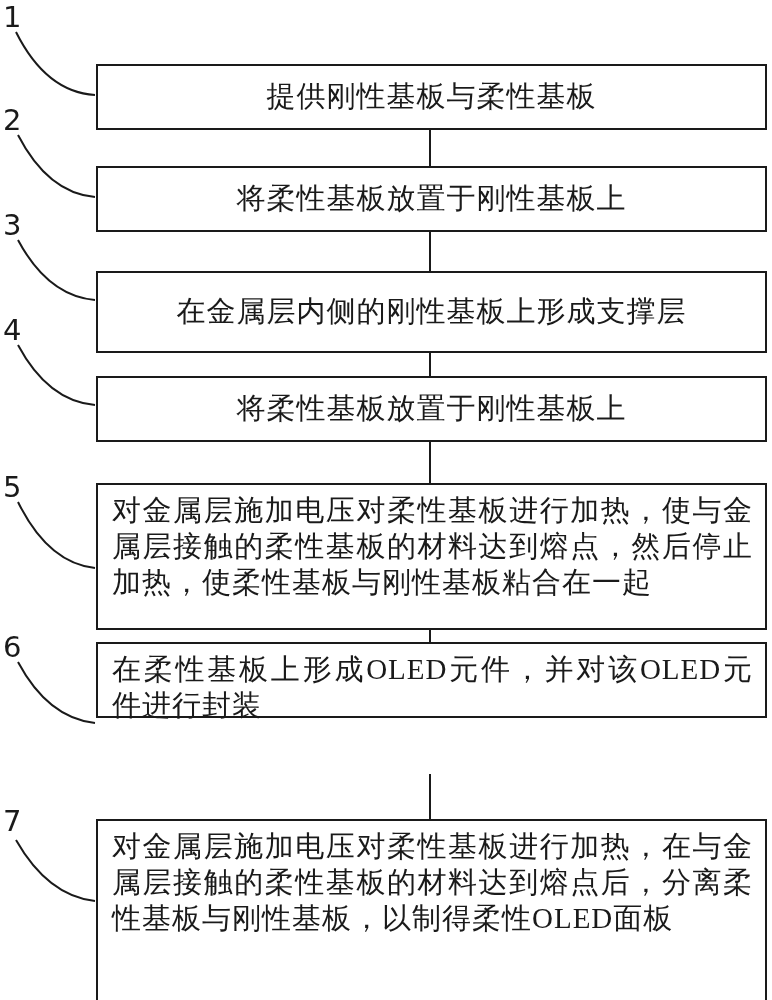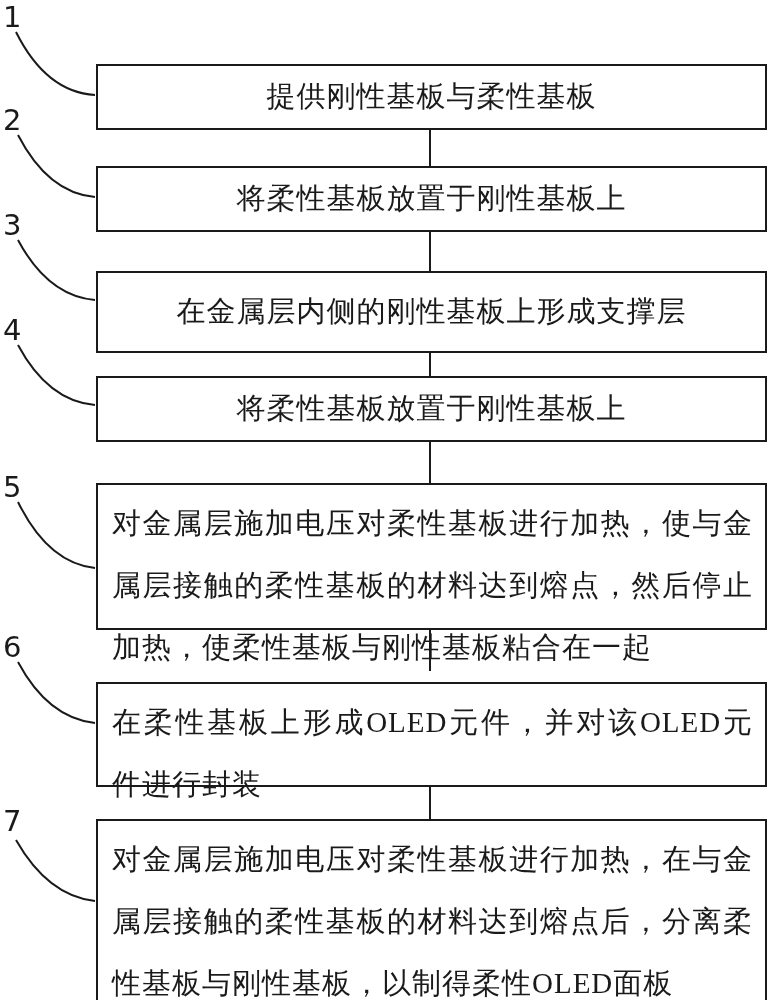--- a/index.html
+++ b/index.html
@@ -40,21 +40,21 @@
     color: #1a1a1a;
   }
   .box-center {
     display: flex;
     align-items: center;
     justify-content: center;
     text-align: center;
   }
   .box-multi {
     padding: 7px 12px 5px 14px;
-    line-height: 62px;
+    line-height: 36px;
     text-align: justify;
     text-align-last: left;
   }
 </style>
 </head>
 <body>
 
 <div class="canvas">
 
   <svg class="lines" viewBox="0 0 772 1000" xmlns="http://www.w3.org/2000/svg">
@@ -96,21 +96,21 @@
   </div>
 
   <div class="box box-center" style="top:376px; height:66px;">
     <span>将柔性基板放置于刚性基板上</span>
   </div>
 
   <div class="box box-multi" style="top:483px; height:147px;">
     <span>对金属层施加电压对柔性基板进行加热，使与金属层接触的柔性基板的材料达到熔点，然后停止加热，使柔性基板与刚性基板粘合在一起</span>
   </div>
 
-  <div class="box box-multi" style="top:682px; height:105px;">
+  <div class="box box-multi" style="top:642px; height:76px;">
     <span>在柔性基板上形成OLED元件，并对该OLED元件进行封装</span>
   </div>
 
   <div class="box box-multi" style="top:819px; height:196px;">
     <span>对金属层施加电压对柔性基板进行加热，在与金属层接触的柔性基板的材料达到熔点后，分离柔性基板与刚性基板，以制得柔性OLED面板</span>
   </div>
 
 </div>
 
 </body></html>

